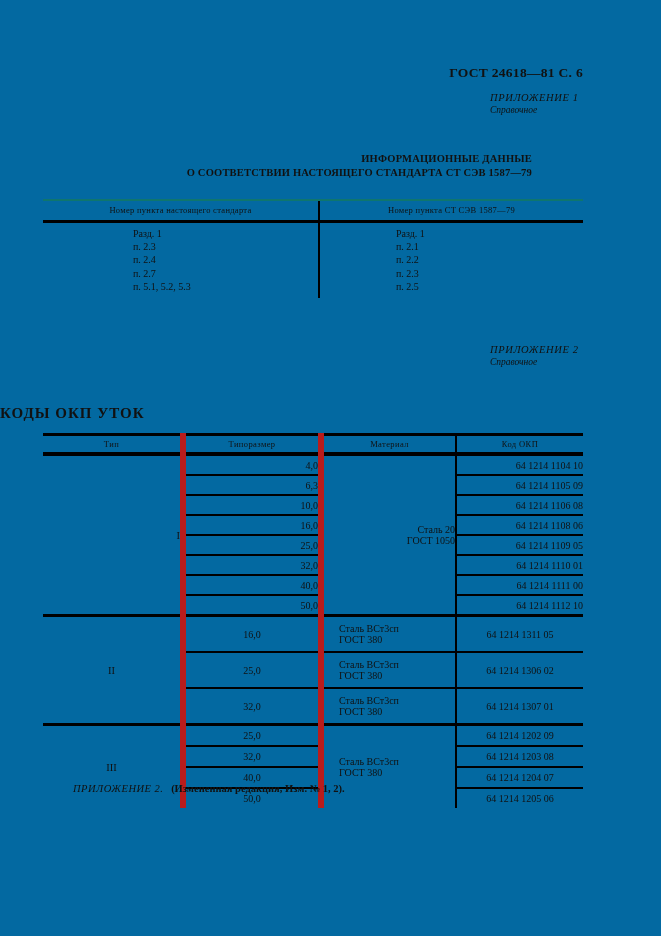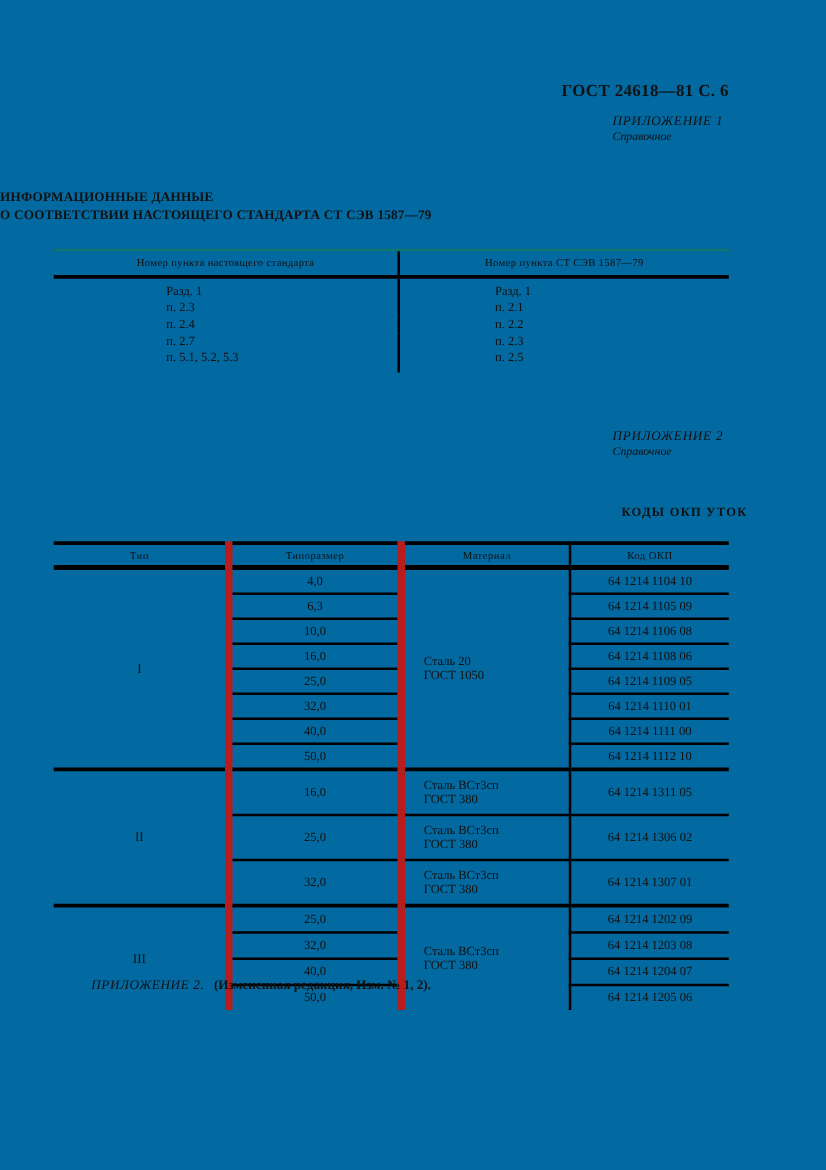--- a/index.html
+++ b/index.html
@@ -19,26 +19,26 @@
   
   .appendix { position:absolute; left:490px; font-style:italic; }
   .appendix .app-label { font-size:10.5px; letter-spacing:0.6px; line-height:12px; }
   .appendix .app-note  { font-size:9.5px; line-height:12px; }
   #appendix1 { top:92px; }
   #appendix2 { top:344px; }
 
   
   .info-title {
     position:absolute; top:152px; left:0; width:532px;
-    text-align:left; font-weight:bold; font-size:10.5px; line-height:14px;
+    text-align:right; font-weight:bold; font-size:10.5px; line-height:14px;
     letter-spacing:0.2px;
   }
   .okp-title {
-    position:absolute; top:405px; left:18px; width:580px;
-    text-align:right; font-weight:bold; font-size:10px; letter-spacing:1px;
+    position:absolute; top:405px; left:0; width:580px;
+    text-align:left; font-weight:bold; font-size:15px; letter-spacing:1px;
   }
 
   
   .t1 {
     position:absolute; top:199px; left:43px; width:540px;
     border-collapse:collapse; table-layout:fixed;
   }
   .t1 col.t1c1 { width:276px; }
   .t1 col.t1c2 { width:264px; }
   .t1 th {
@@ -71,21 +71,21 @@
     height:13px; padding:1px 0 2px 0; text-align:center; vertical-align:middle;
   }
   .t2 td { font-size:10px; padding:0; text-align:center; vertical-align:middle; }
   .t2 .bl { border-left:6px solid #b91c1c; }
   .t2 .br { border-right:2px solid #000; }
   .t2 .row-sep { border-bottom:2px solid #000; }
   .t2 .sec-sep { border-bottom:3px solid #000; }
   .t2 td.cell-material {
     text-align:left; padding-left:15px; line-height:11.5px; font-size:10px;
   }
-  .t2 tr.r18 > td { height:18px; }
+  .t2 tr.r18 > td { height:18px;text-align:right; }
   .t2 tr.r19 > td { height:19px; }
   .t2 tr.r34 > td { height:34px; }
   .t2 td.cell-type { font-size:10.5px; }
 
   
   .footer-note { position:absolute; top:783px; left:73px; font-size:10.5px; }
   .footer-note .f-ref { font-style:italic; letter-spacing:0.5px; margin-right:5px; }
   .footer-note .f-amend { font-weight:bold; }
 </style>
 </head>

